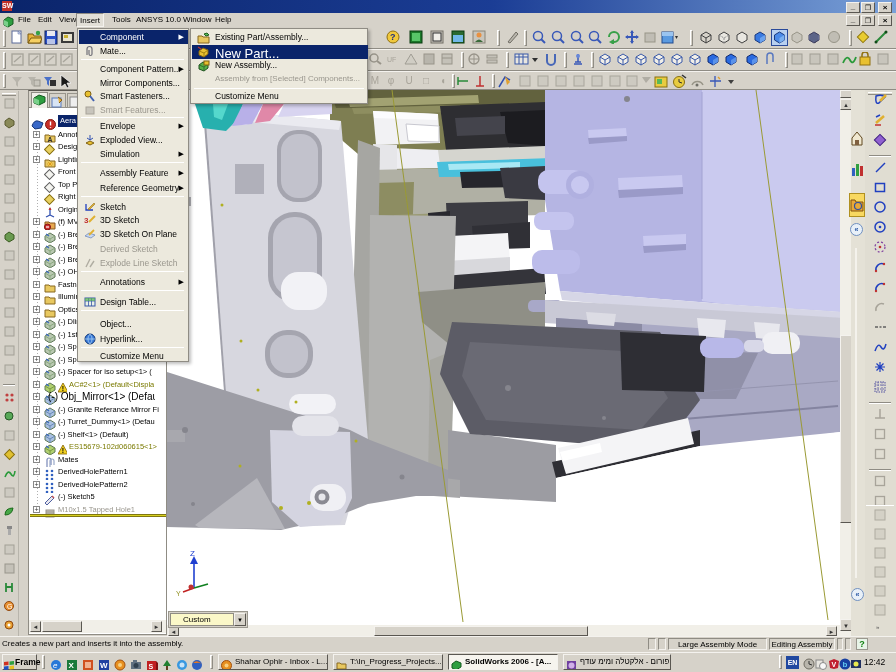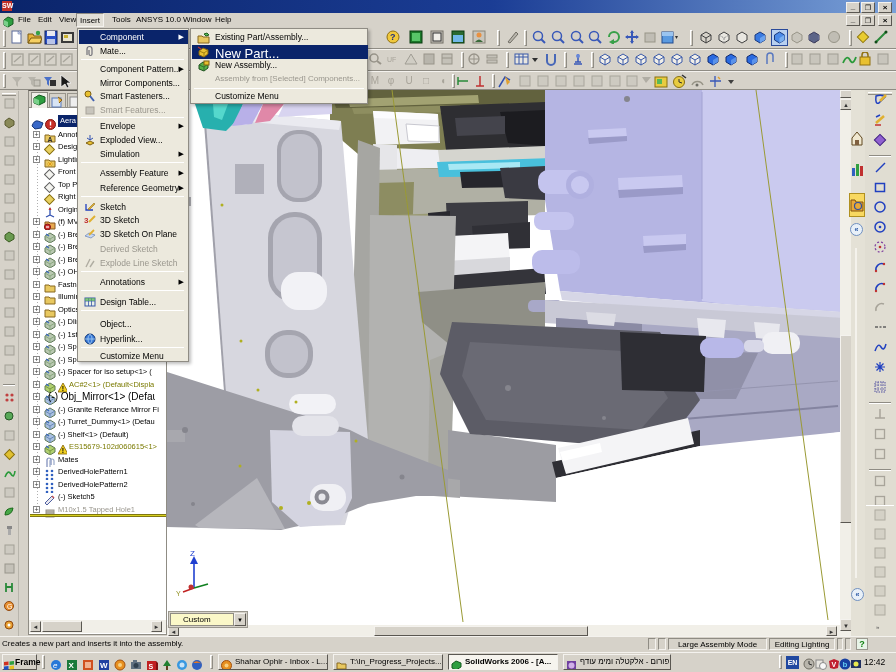--- a/index.html
+++ b/index.html
@@ -981,21 +981,21 @@
     </svg></div>
 <div class="ab" style="left:873px;top:603px;width:14px;height:14px;"><svg width="14" height="14" viewBox="0 0 14 14">
       <rect x="2" y="2" width="10" height="10" fill="#d4d1c6" stroke="#aeaba0"></rect>
     </svg></div>
 <div class="ab" style="left:876px;top:624px;width:8px;height:8px;font-size:6px;color:#555;">»</div>
 <div class="ab" style="left:0;top:636px;width:896px;height:16px;background:#d6d2c9;border-top:1px solid #f4f2ee;"></div>
 <div class="ab" style="left:2px;top:639px;font-size:8px;color:#000;">Creates a new part and inserts it into the assembly.</div>
 <div class="ab sunk" style="left:648px;top:638px;width:8px;height:12px;"></div>
 <div class="ab sunk" style="left:658px;top:638px;width:8px;height:12px;"></div>
 <div class="ab sunk" style="left:668px;top:638px;width:99px;height:12px;font-size:8px;text-align:center;line-height:11px;">Large Assembly Mode</div>
-<div class="ab sunk" style="left:769px;top:638px;width:66px;height:12px;font-size:8px;text-align:center;line-height:11px;">Editing Lighting</div>
+<div class="ab sunk" style="left:769px;top:638px;width:66px;height:12px;font-size:8px;text-align:center;line-height:11px;">Editing Assembly</div>
 <div class="ab sunk" style="left:837px;top:638px;width:6px;height:12px;"></div>
 <div class="ab sunk" style="left:845px;top:638px;width:6px;height:12px;"></div>
 <div class="ab" style="left:856px;top:638px;width:12px;height:12px;background:#e8f4e8;border:1px solid #9a978e;color:#108010;font-weight:bold;font-size:9px;text-align:center;line-height:11px;">?</div>
 <div class="ab" style="left:0;top:652px;width:896px;height:20px;background:#d6d2c9;border-top:1px solid #f4f2ee;"></div>
 <div class="ab raised" style="left:2px;top:654px;width:35px;height:16px;">
     <div class="ab" style="left:1px;top:2px;width:10px;height:10px;"><svg width="10" height="10" viewBox="0 0 10 10">
         <rect x="0" y="1" width="4.5" height="3.5" fill="#d03020" transform="skewY(-6)"></rect>
         <rect x="5.5" y="1" width="4.5" height="3.5" fill="#30a040" transform="skewY(-6)"></rect>
         <rect x="0" y="5.5" width="4.5" height="3.5" fill="#2050c0" transform="skewY(-6)"></rect>
         <rect x="5.5" y="5.5" width="4.5" height="3.5" fill="#e8c020" transform="skewY(-6)"></rect>

